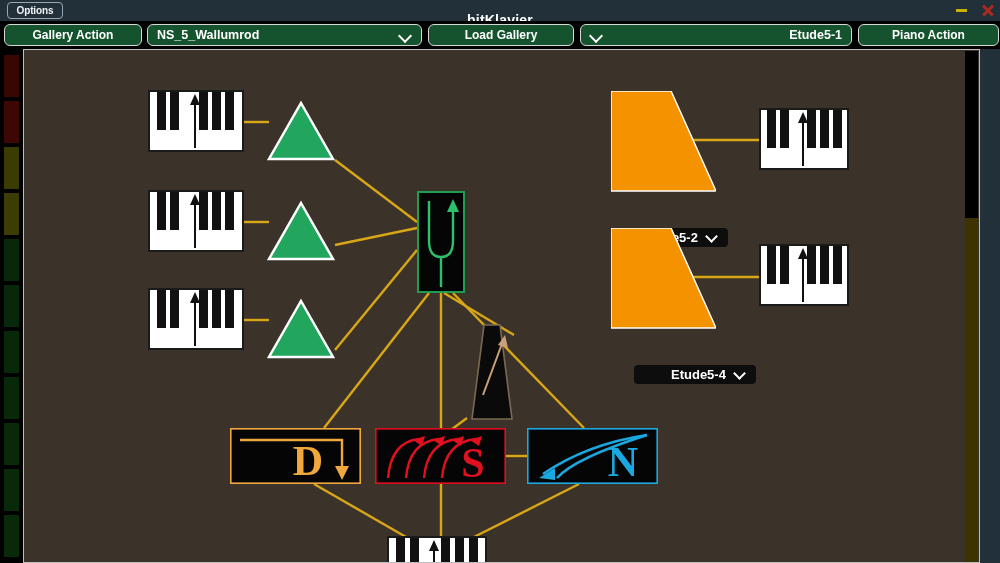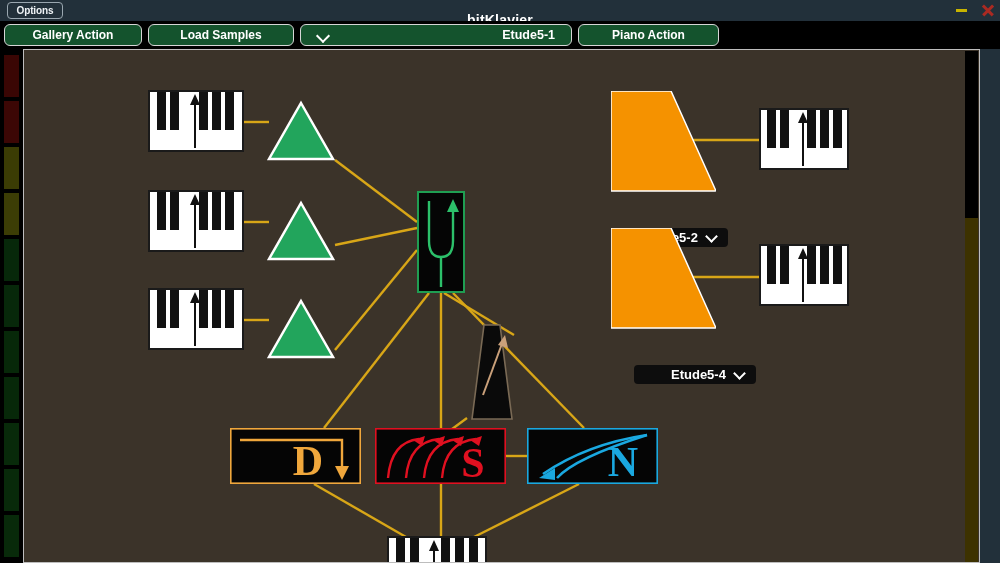--- a/index.html
+++ b/index.html
@@ -79,21 +79,21 @@
     font-size: 12px;
     font-weight: bold;
     display: flex; align-items: center;
     position: relative;
     flex: none;
   }
   .tb.center { justify-content: center; }
   .tb-gallery { width: 138px; margin-left: 4px; }
   .tb-combo   { width: 275px; margin-left: 5px; padding: 0 9px; justify-content: space-between; }
   .tb-load    { width: 146px; margin-left: 6px; }
-  .tb-combo2  { width: 272px; margin-left: 6px; padding: 0 16px; justify-content: space-between; }
+  .tb-combo2  { width: 272px; margin-left: 6px; padding: 0 9px; justify-content: space-between; }
   .tb-piano   { width: 141px; margin-left: 6px; }
   .chev {
     display: inline-block; width: 13px; height: 13px;
     position: relative; flex: none;
   }
   .chev::before {
     content: ""; position: absolute; left: 1px; top: 2px;
     width: 8px; height: 8px;
     border-right: 2px solid #ffffff;
     border-bottom: 2px solid #ffffff;
@@ -201,23 +201,27 @@
       <span class="close-ico"></span>
     </div>
   </div>
 
   <div class="toolbar">
 
     <div class="tb tb-gallery center">
       <span>Gallery Action</span>
     </div>
 
+    <div class="tb tb-combo">
+      <span class="combo-val">NS_5_Wallumrod</span>
+      <span class="chev"></span>
+    </div>
 
     <div class="tb tb-load center">
-      <span>Load Samples</span>
+      <span>Load Gallery</span>
     </div>
 
     <div class="tb tb-combo2">
       <span class="chev"></span>
       <span class="right-val">Etude5-1</span>
     </div>
 
     <div class="tb tb-piano center">
       <span>Piano Action</span>
     </div>

